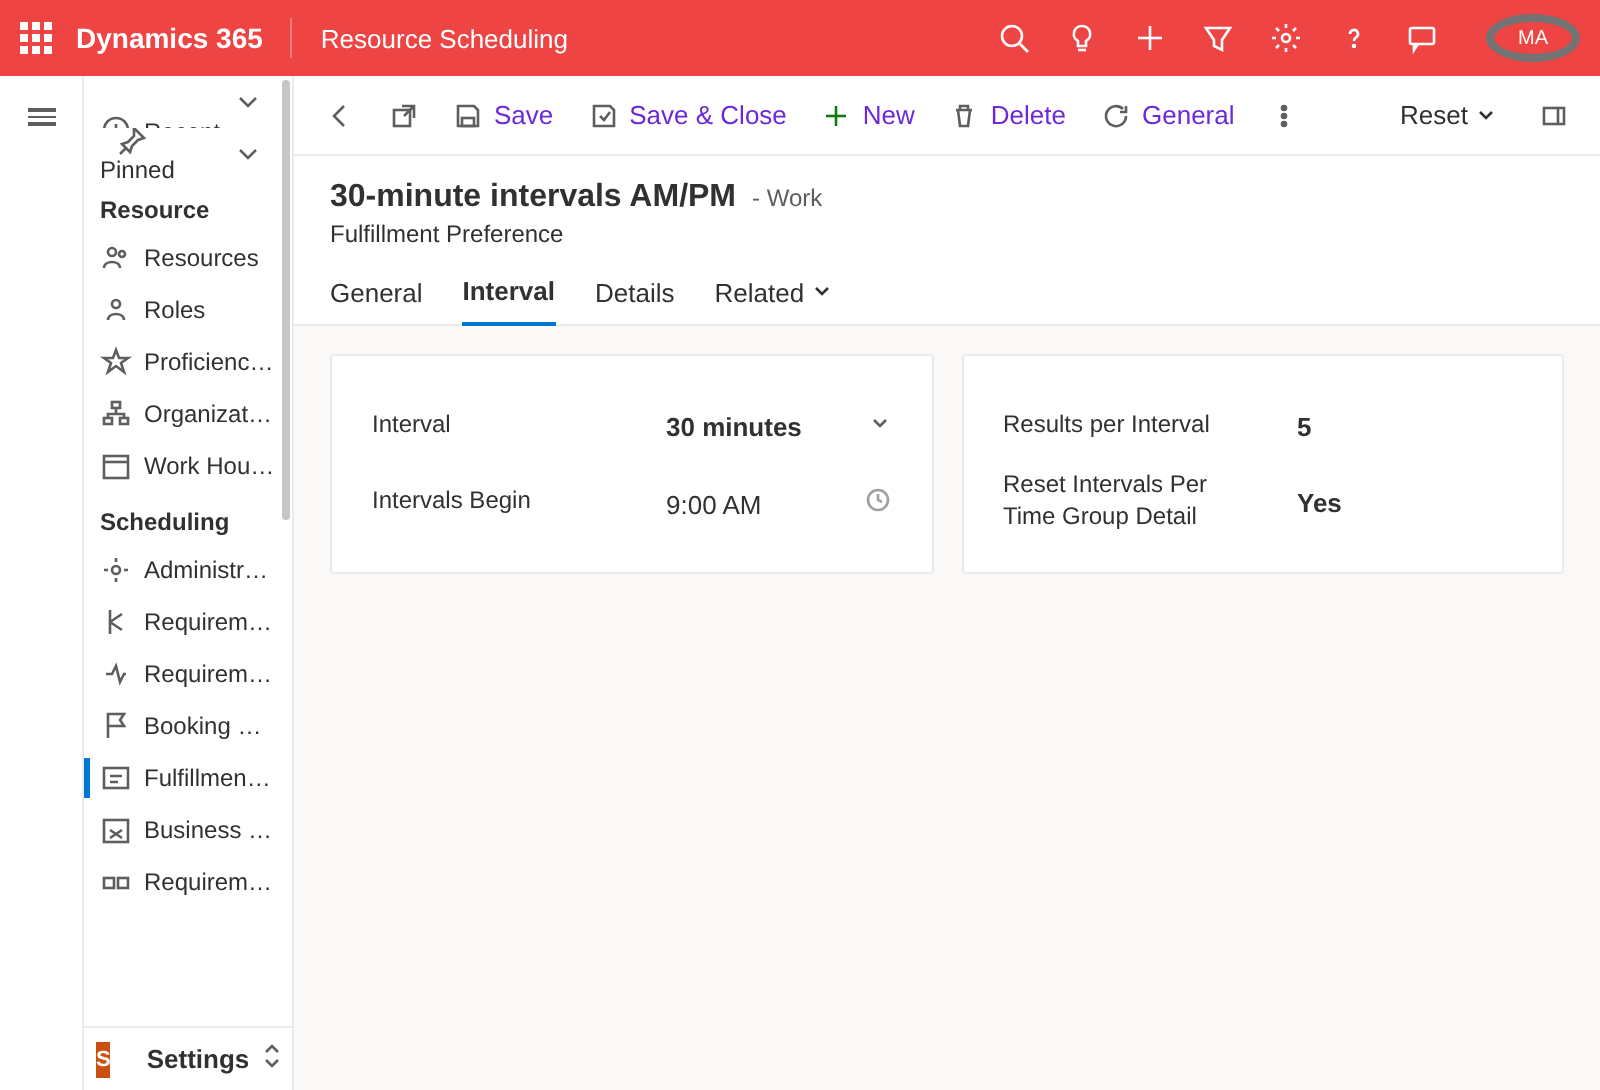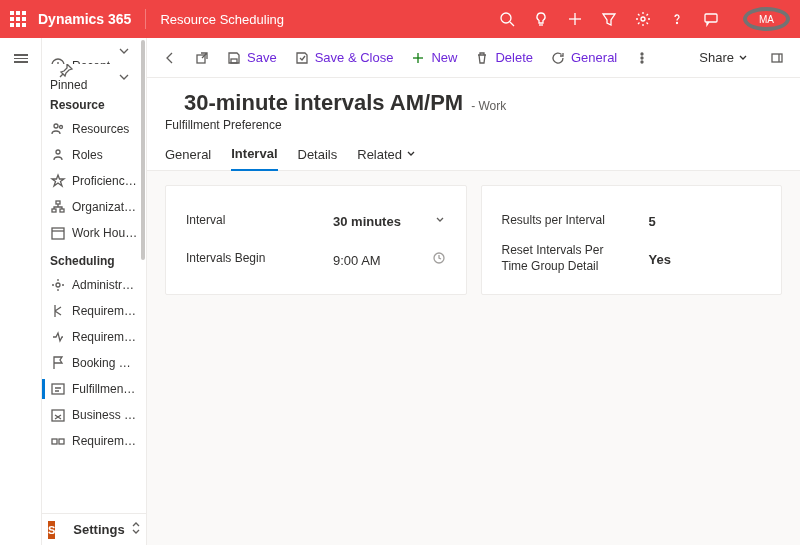--- a/index.html
+++ b/index.html
@@ -32,21 +32,21 @@
 .updown { margin-left: auto; color: #605e5c; }
 .main { flex: 1; display: flex; flex-direction: column; }
 .cmdbar { height: 40px; border-bottom: 1px solid #edebe9; display: flex; align-items: center; padding: 0 10px; gap: 6px; font-size: 13px; }
 .cmd { display: flex; align-items: center; gap: 6px; padding: 4px 6px; cursor: pointer; color: #6d28d9; }
 .cmd .cicon { width: 14px; height: 14px; color: #605e5c; display: flex; }
 .cmd.new .cicon { color: #107c10; }
 .cmdbar-spacer { flex: 1; }
 .share { display: flex; align-items: center; gap: 4px; cursor: pointer; color: #323130; }
 .header { padding: 12px 18px 0; }
 .title-row { display: flex; align-items: baseline; gap: 8px; }
-.title { font-size: 22px; font-weight: 600; margin-left: 19px; }
+.title { font-size: 16px; font-weight: 600; }
 .saved { color: #605e5c; font-size: 12px; }
 .subtitle { font-size: 12px; color: #323130; margin-top: 2px; }
 .tabs { display: flex; gap: 20px; padding: 14px 18px 0; border-bottom: 1px solid #edebe9; font-size: 13px; }
 .tab { padding-bottom: 8px; cursor: pointer; color: #323130; display: flex; align-items: center; gap: 4px; }
 .tab.active { font-weight: 600; border-bottom: 2px solid #0078d4; margin-bottom: -1px; }
 .content { padding: 14px 18px; display: flex; gap: 14px; background: #faf9f8; flex: 1; }
 .card { background: #fff; border: 1px solid #edebe9; border-radius: 2px; flex: 1; padding: 16px 20px; height: fit-content; }
 .field { display: flex; align-items: center; height: 38px; }
 .flabel { width: 125px; font-size: 12px; color: #323130; line-height: 1.3; }
 .fvalue { flex: 1; display: flex; align-items: flex-end; font-size: 13px; font-weight: 600; color: #323130; margin-left: 22px; }
@@ -356,21 +356,21 @@
               <circle cx="7" cy="11" r="1" fill="currentColor"></circle>
             </svg>
           </span>
         </div>
       <div class="cmdbar-spacer"></div>
       <div class="share">
           <span class="cicon" style="color:#0078d4;"><svg viewBox="0 0 14 14">
               <path d="M9 4L5 7l4 3M5 7h7"></path>
               <path d="M3 3v8"></path>
             </svg></span>
-          <span>Share</span>
+          <span>Reset</span>
           <svg width="10" height="10" viewBox="0 0 10 10">
             <path d="M2 3l3 3 3-3"></path>
           </svg>
         </div>
       <div class="cmd" style="margin-left:10px;">
           <span class="cicon">
             <svg viewBox="0 0 14 14">
               <rect x="2" y="3" width="10" height="8"></rect>
               <line x1="9" y1="3" x2="9" y2="11"></line>
             </svg>

